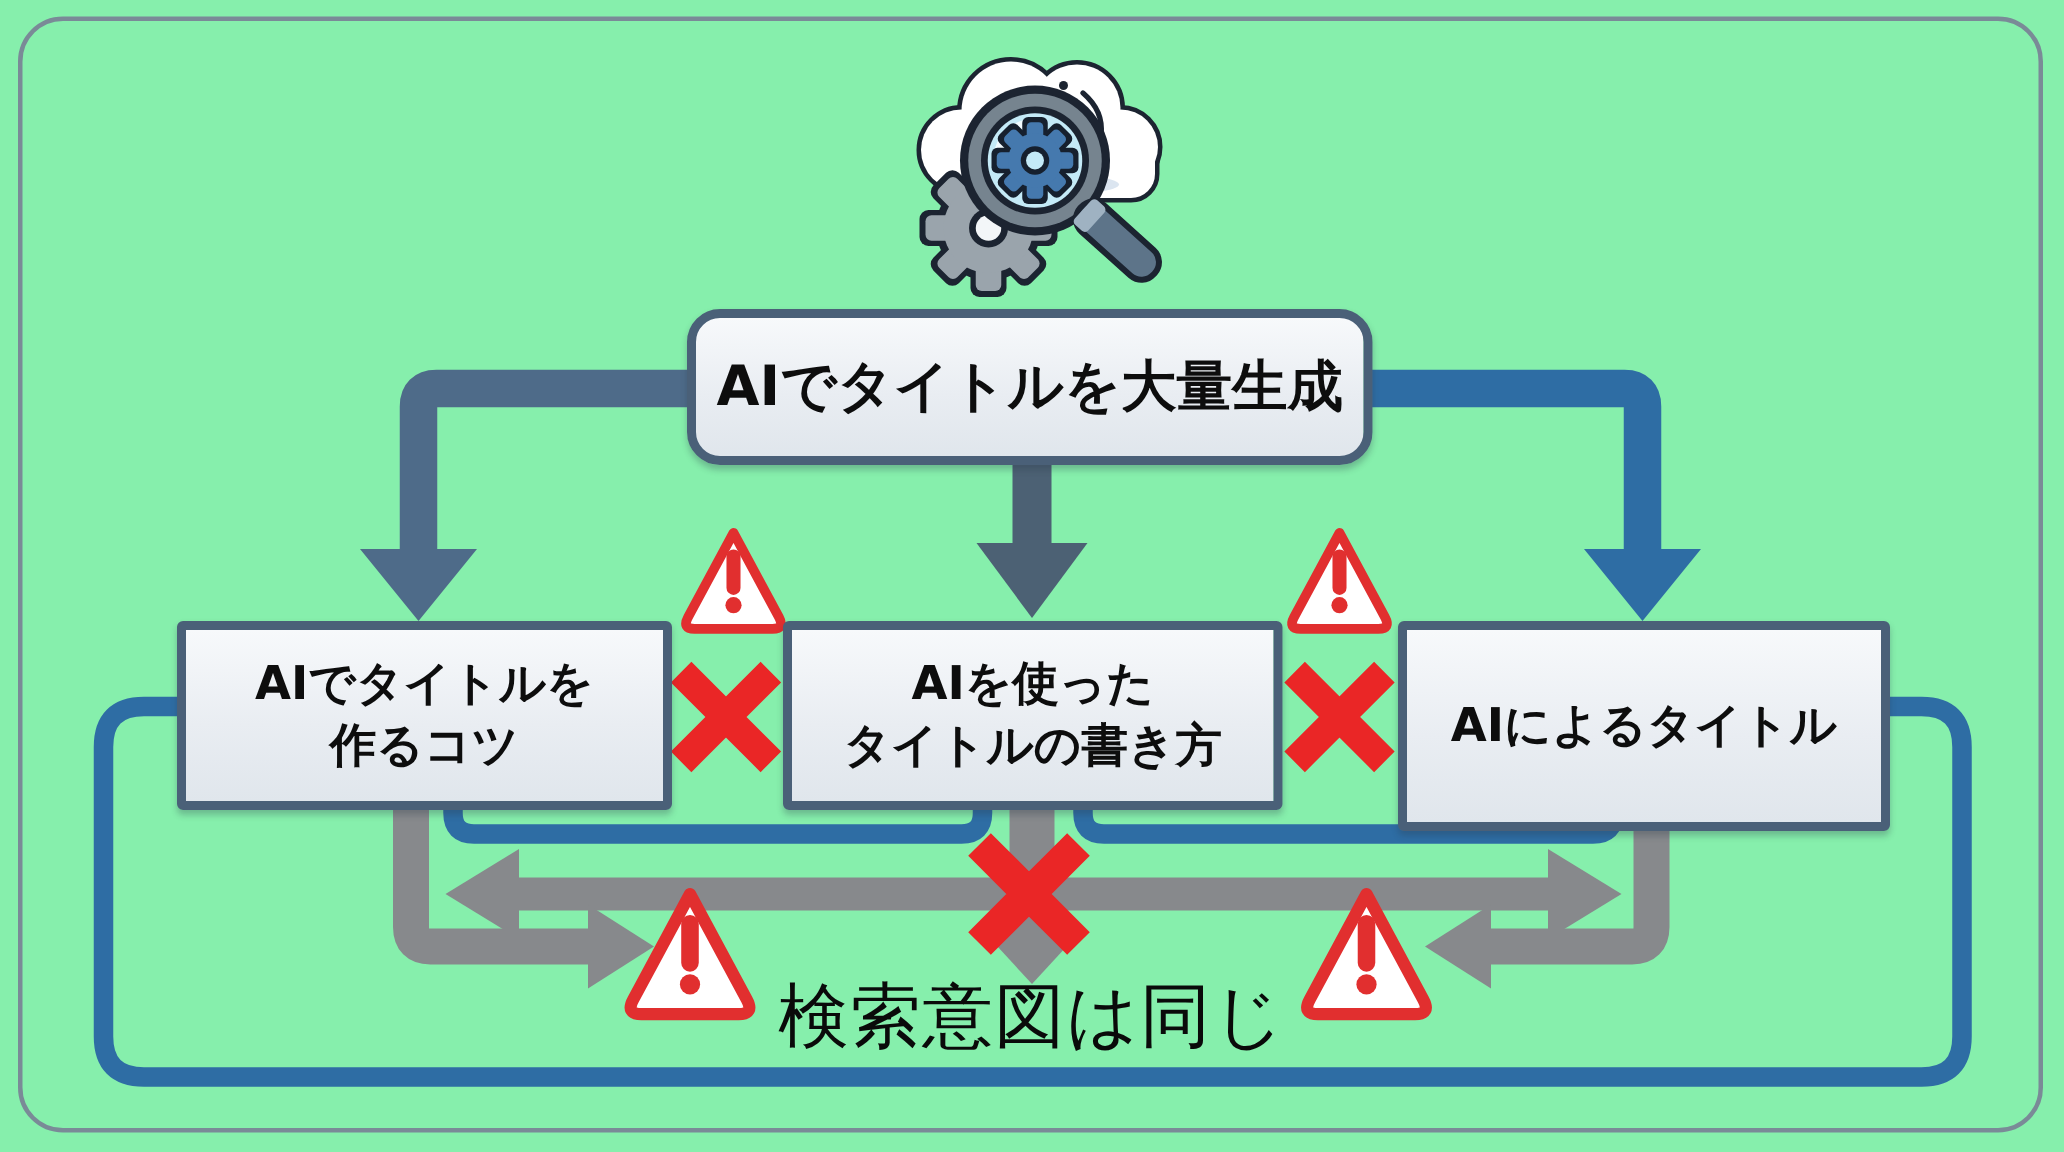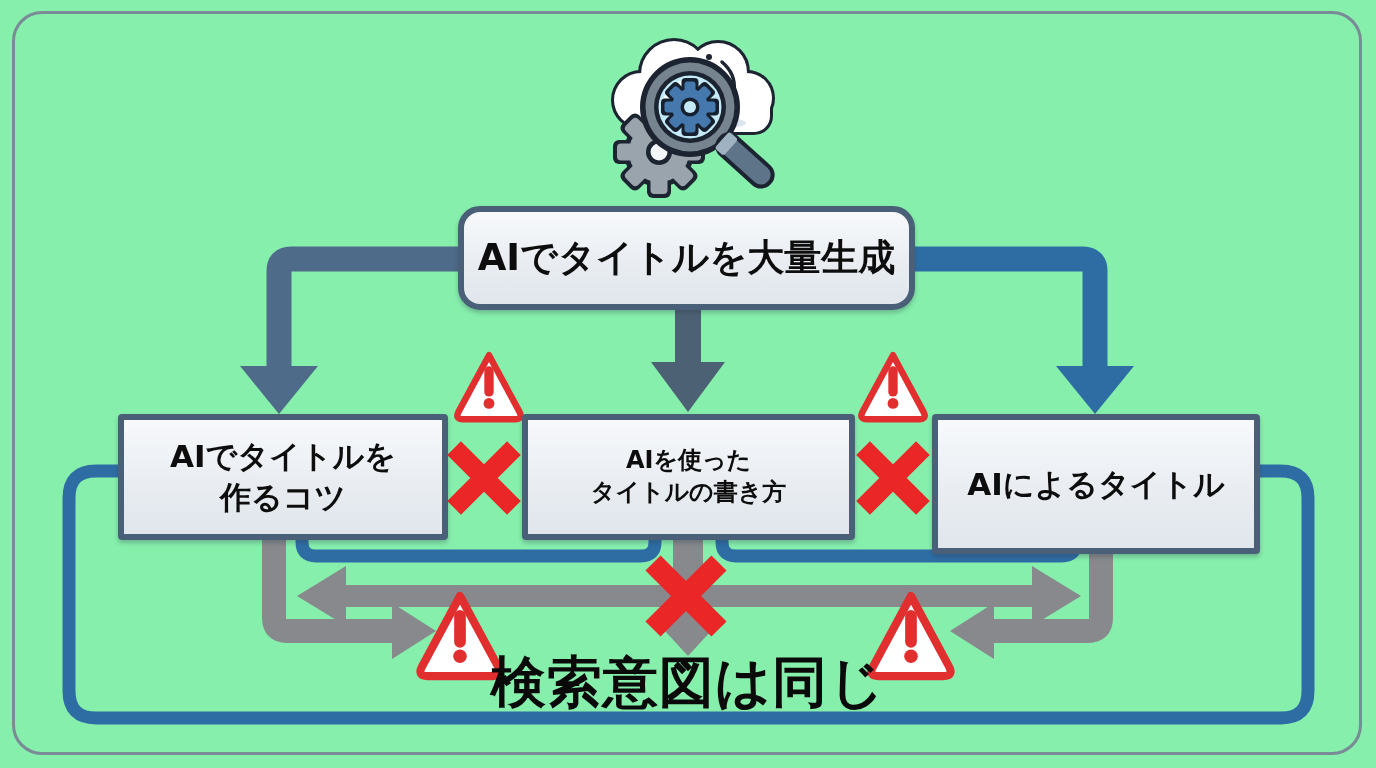--- a/index.html
+++ b/index.html
@@ -16,25 +16,25 @@
   .node{
     position:absolute;z-index:2;box-sizing:border-box;
     display:flex;flex-direction:column;align-items:center;justify-content:center;
     background:linear-gradient(180deg,#f7f9fb 0%,#e9edf2 55%,#e0e6ec 100%);
     border:6px solid #4a6078;border-radius:4px;
     box-shadow:0 3px 4px rgba(40,55,70,.28);
     color:#0d0d0d;font-weight:bold;text-align:center;line-height:1.32;
   }
   #topBox{left:458px;top:206px;width:457px;height:104px;font-size:37px;border-radius:22px;}
   #boxL{left:118px;top:414px;width:330px;height:126px;font-size:31px;}
-  #boxM{left:522px;top:414px;width:333px;height:126px;font-size:24px;}
+  #boxM{left:522px;top:414px;width:333px;height:126px;font-size:31px;}
   #boxR{left:932px;top:414px;width:328px;height:140px;font-size:31px;}
   #conclusion{
     position:absolute;z-index:2;left:438px;top:646px;width:500px;
-    text-align:center;font-size:55px;font-weight:bold;color:#0a0a0a;letter-spacing:1px;
+    text-align:center;font-size:47px;font-weight:normal;color:#0a0a0a;letter-spacing:1px;
   }
 </style>
 </head>
 <body>
 
 <div id="canvas">
 
   <div class="frame"></div>
 
   <svg class="layer" width="1376" height="768" viewBox="0 0 1376 768">

